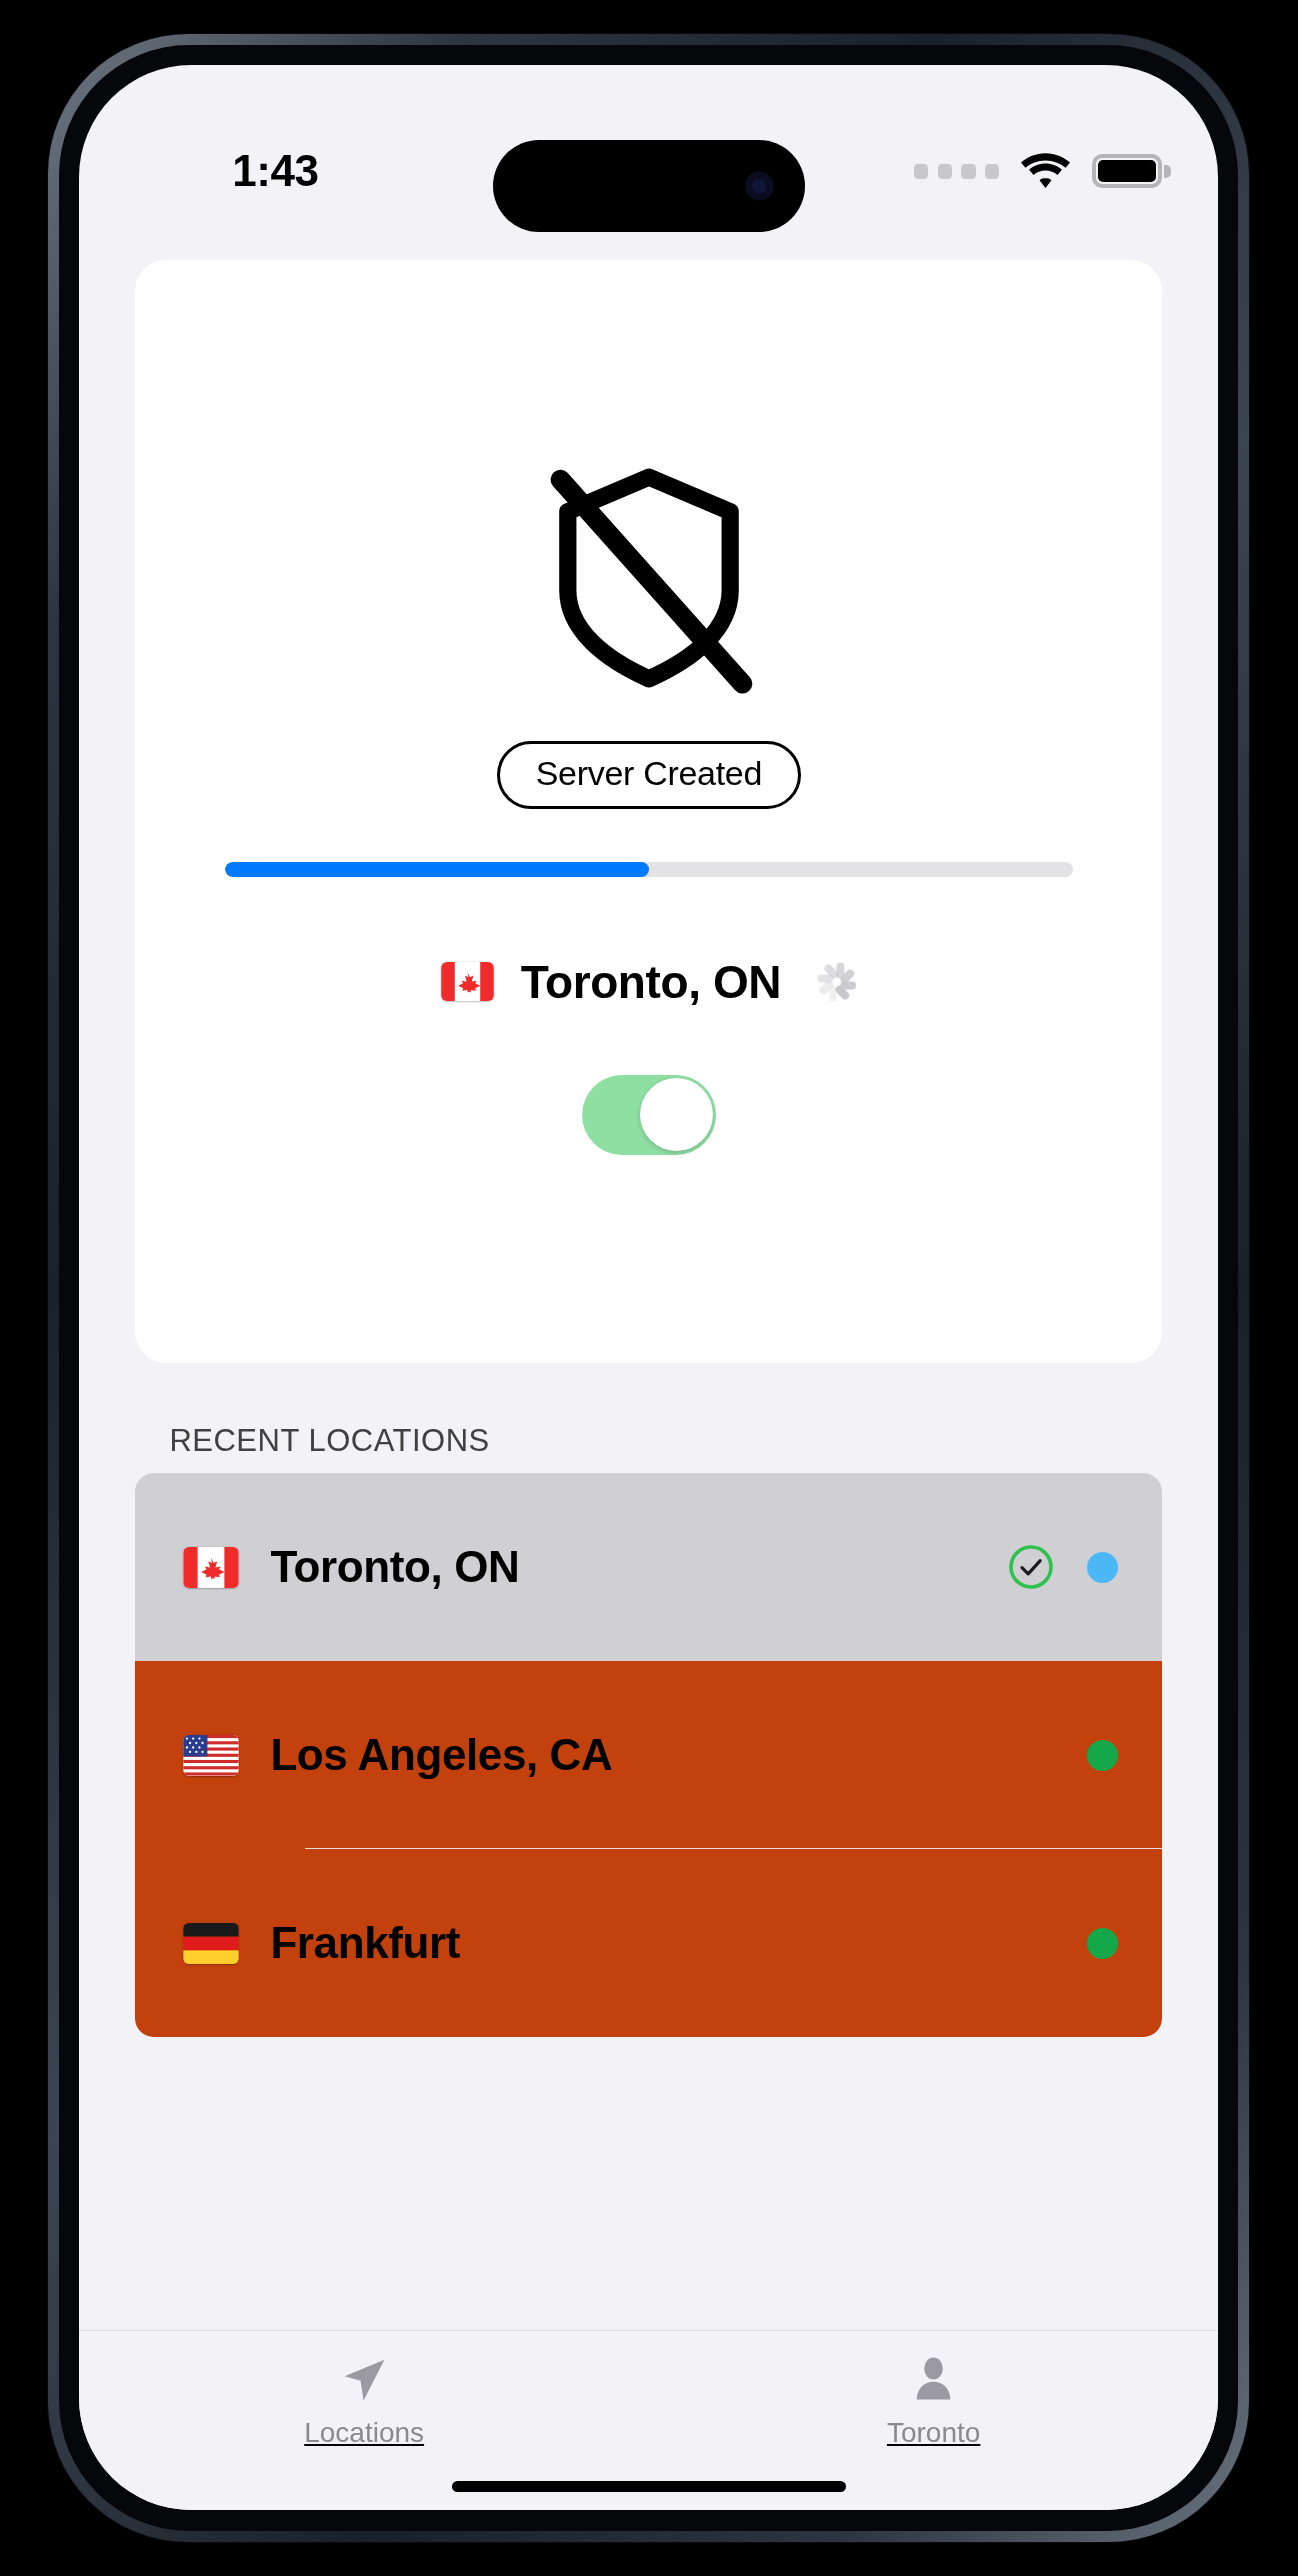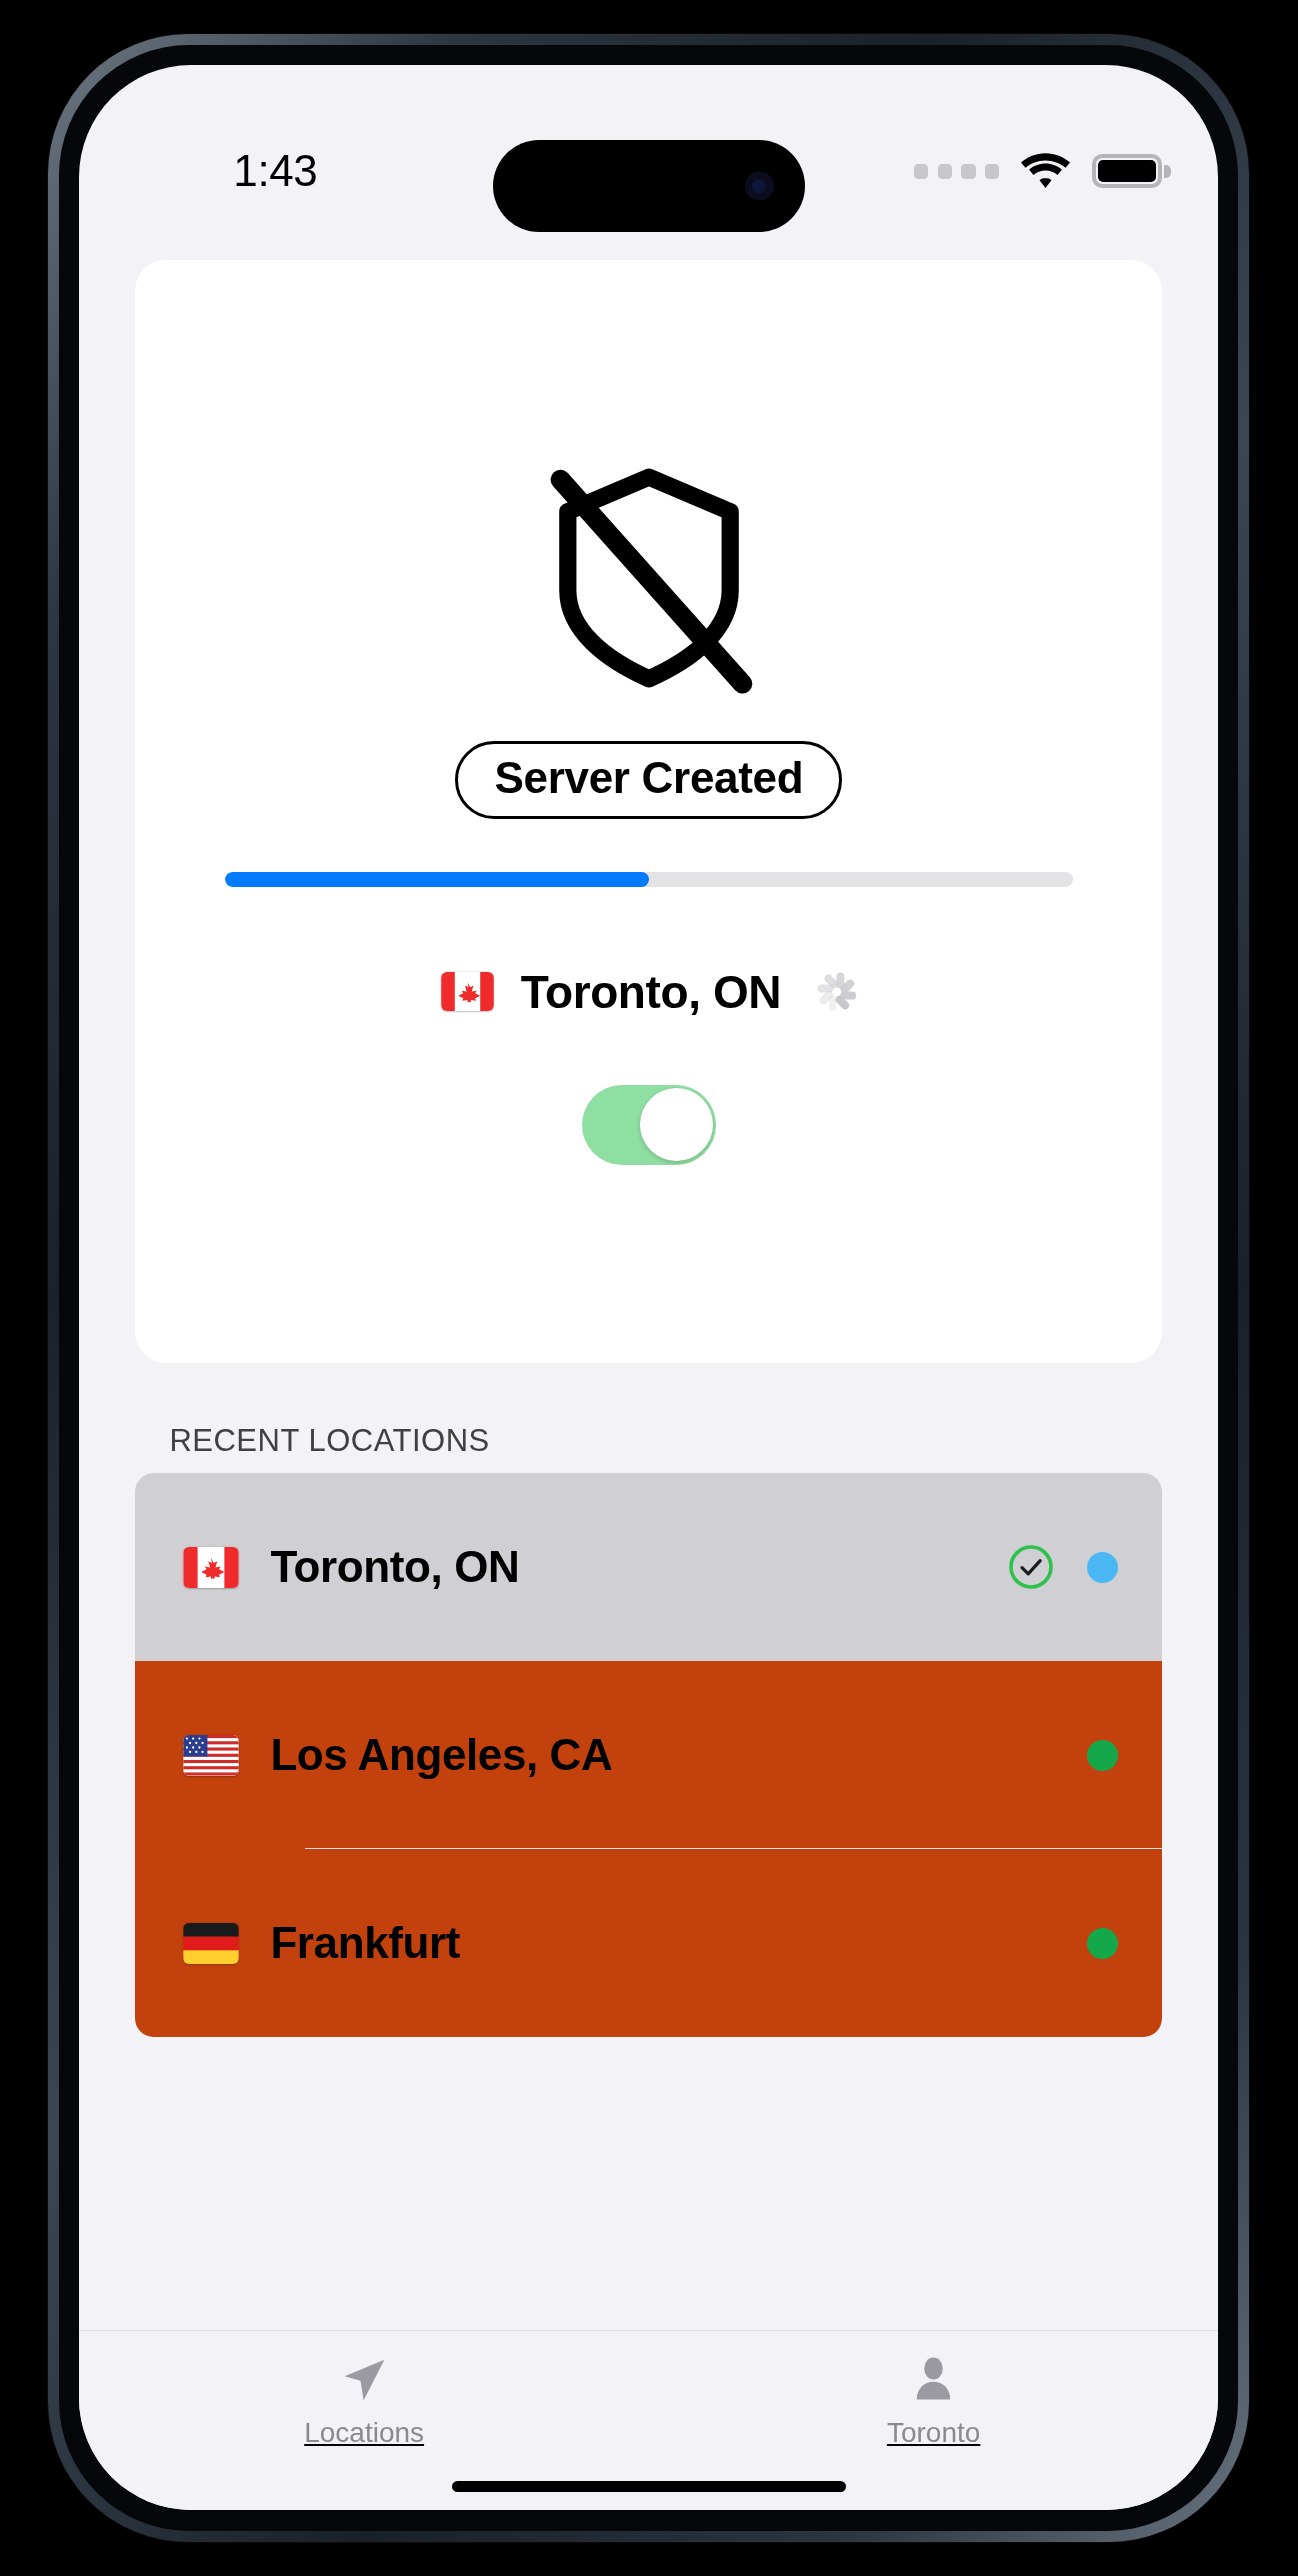--- a/index.html
+++ b/index.html
@@ -48,21 +48,21 @@
   #btn-power  { right: 42px; top: 747px; width: 8.5px; height: 238px; }
 
   
   #status-bar {
     position: absolute; left: 0; top: 0;
     width: 100%; height: 161px;
     display: flex; align-items: center;
     padding: 51px 56px 0 56px;
   }
   #status-time {
-    font-size: 44px; font-weight: 400; color: #000;
+    font-size: 44px; font-weight: 700; color: #000;
     letter-spacing: -0.4px; width: 280px; text-align: center;
   }
   #dynamic-island {
     position: absolute; left: 50%; top: 75px;
     transform: translateX(-50%);
     width: 312px; height: 92px;
     background: #000; border-radius: 51px;
   }
   #island-lens {
     position: absolute; right: 31px; top: 50%;
@@ -100,21 +100,21 @@
     position: absolute; left: 56px; top: 195px;
     width: 1027px; height: 1103px;
     background: #fff; border-radius: 31px;
     display: flex; flex-direction: column; align-items: center;
   }
   #shield-wrap { margin-top: 195px; }
   #conn-badge {
     margin-top: 37px;
     border: 3.4px solid #000; border-radius: 39px;
     padding: 12px 36px 15.3px 36px;
-    font-size: 44px; font-weight: 700; color: #000;
+    font-size: 34px; font-weight: 400; color: #000;
     letter-spacing: -0.3px; line-height: 1;
   }
   #progress-track {
     margin-top: 53px; width: 848px; height: 15.3px;
     background: #e3e3e5; border-radius: 8.5px; overflow: hidden;
   }
   #progress-fill { height: 100%; background: #007aff; border-radius: 8.5px; }
   #location-row {
     margin-top: 78px; display: flex; align-items: center; gap: 27px;
   }

